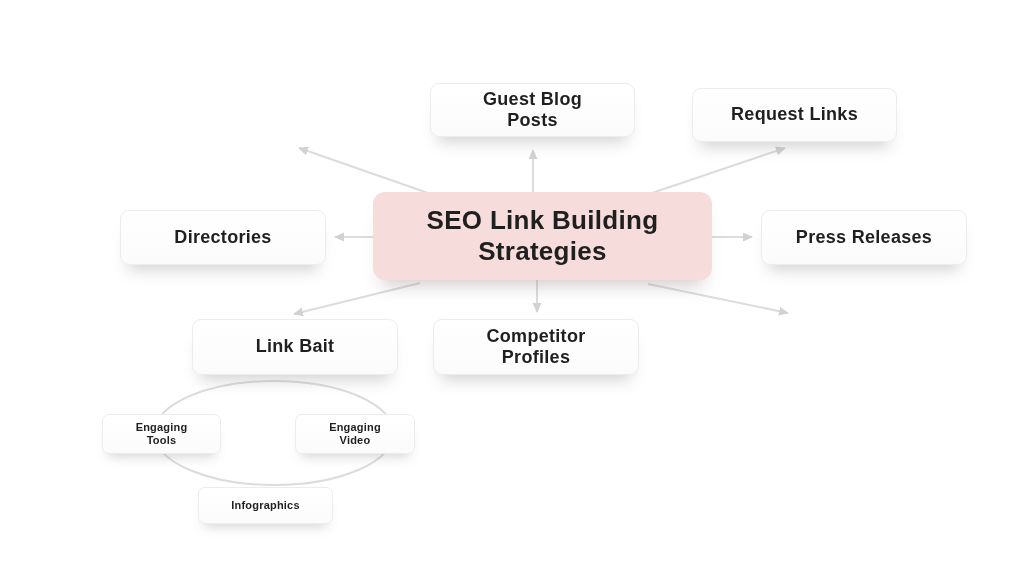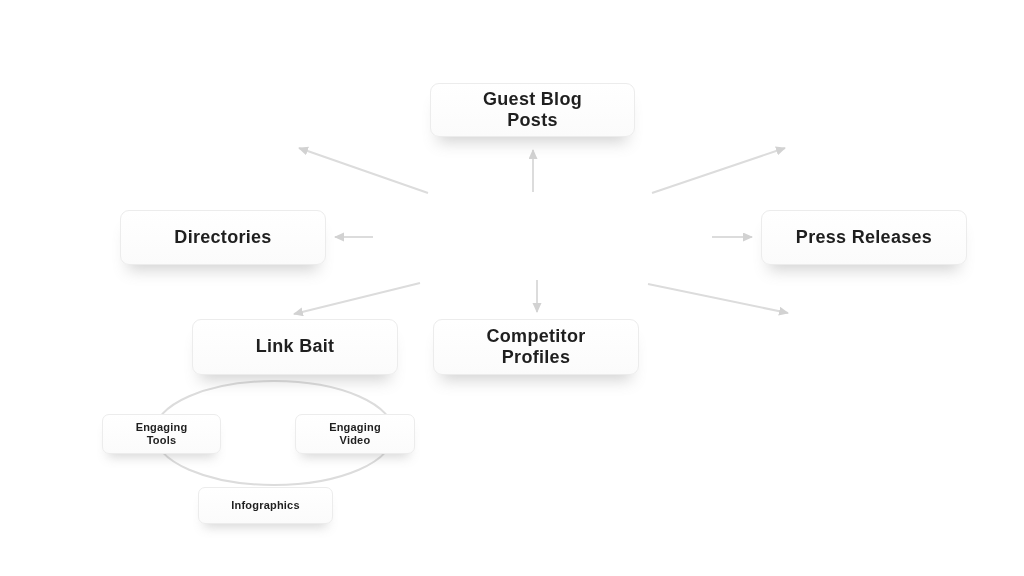--- a/index.html
+++ b/index.html
@@ -84,23 +84,26 @@
     <line x1="428" y1="193" x2="299" y2="148" stroke="#dcdcdc" stroke-width="2" marker-end="url(#arrow)"></line>
     <line x1="533" y1="192" x2="533" y2="150" stroke="#dcdcdc" stroke-width="2" marker-end="url(#arrow)"></line>
     <line x1="652" y1="193" x2="785" y2="148" stroke="#dcdcdc" stroke-width="2" marker-end="url(#arrow)"></line>
     <line x1="373" y1="237" x2="335" y2="237" stroke="#dcdcdc" stroke-width="2" marker-end="url(#arrow)"></line>
     <line x1="712" y1="237" x2="752" y2="237" stroke="#dcdcdc" stroke-width="2" marker-end="url(#arrow)"></line>
     <line x1="420" y1="283" x2="294" y2="314" stroke="#dcdcdc" stroke-width="2" marker-end="url(#arrow)"></line>
     <line x1="537" y1="280" x2="537" y2="312" stroke="#dcdcdc" stroke-width="2" marker-end="url(#arrow)"></line>
     <line x1="648" y1="284" x2="788" y2="313" stroke="#dcdcdc" stroke-width="2" marker-end="url(#arrow)"></line>
   </svg>
 
+  <div class="node center n-center">SEO Link Building
+Strategies</div>
 
   <div class="node n-guest">Guest Blog
 Posts</div>
+  <div class="node n-request">Request Links</div>
   <div class="node n-press">Press Releases</div>
   <div class="node n-directories">Directories</div>
   <div class="node n-linkbait">Link Bait</div>
   <div class="node n-competitor">Competitor
 Profiles</div>
 
   <div class="node sub n-tools">Engaging
 Tools</div>
   <div class="node sub n-video">Engaging
 Video</div>

